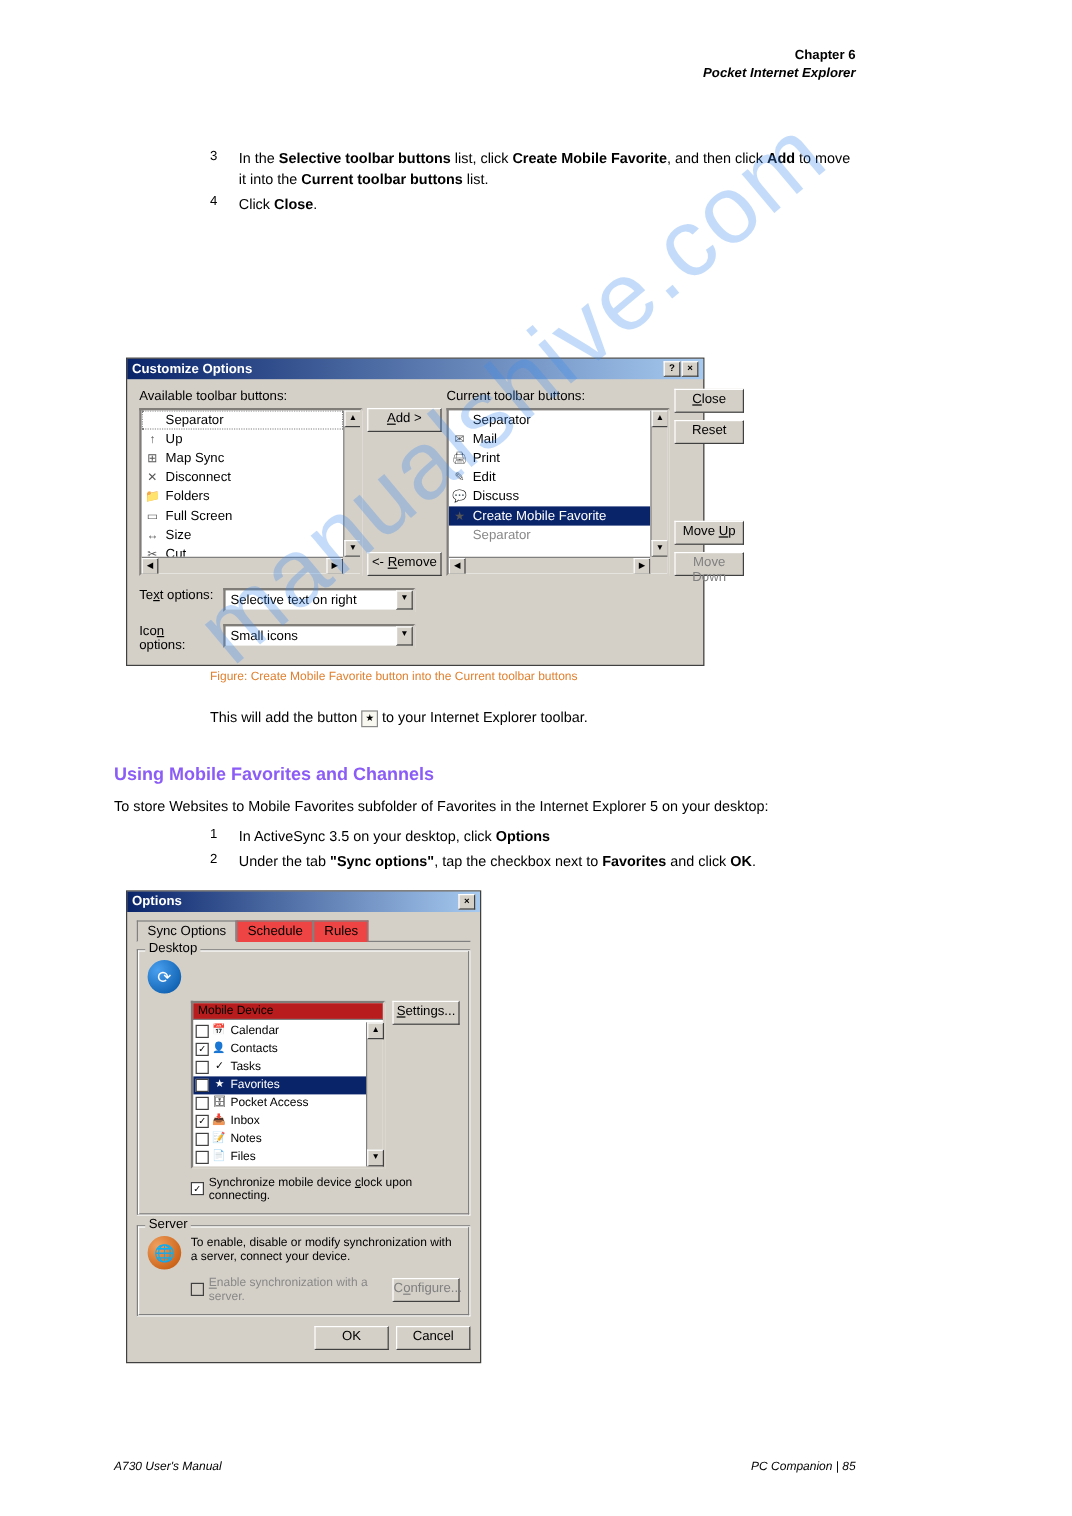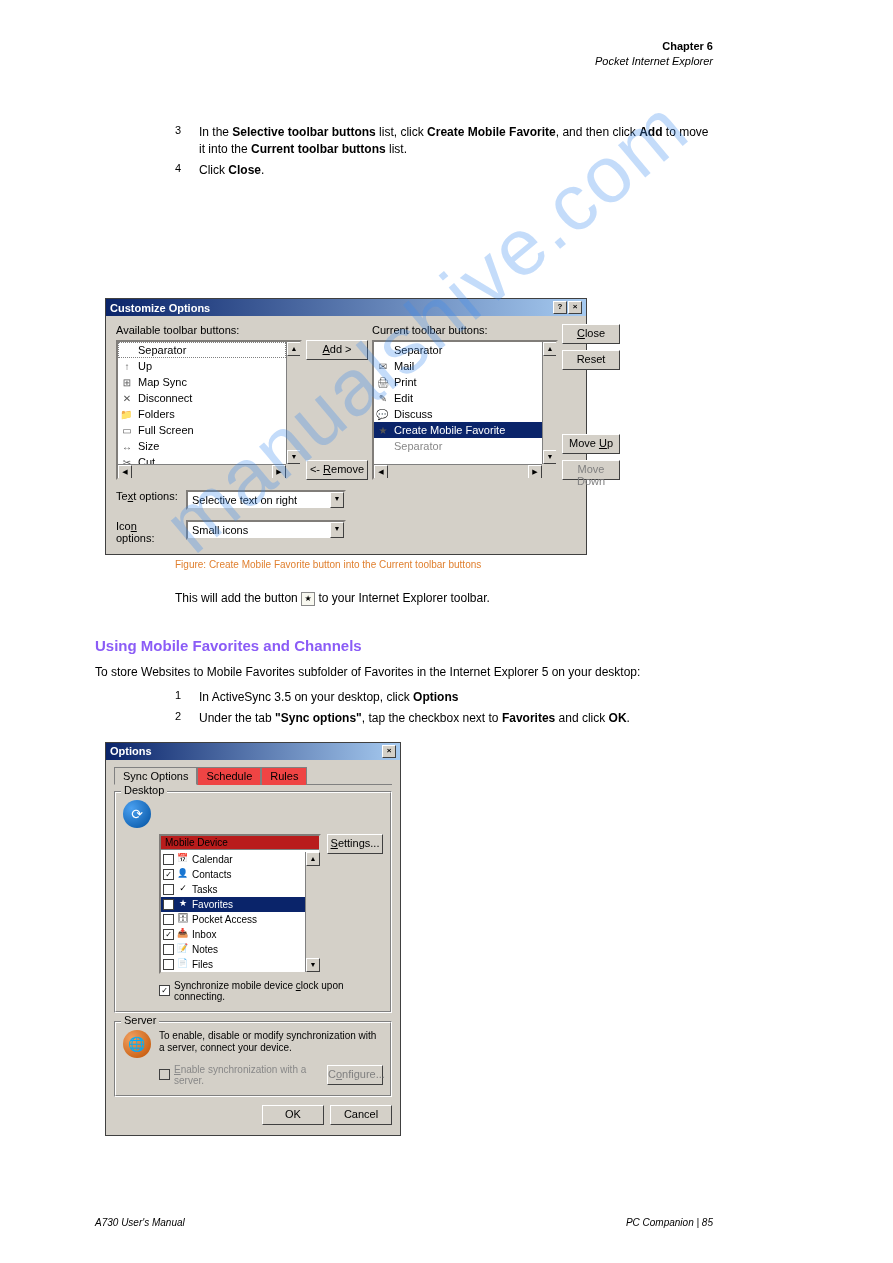--- a/index.html
+++ b/index.html
@@ -24,21 +24,21 @@
     right: 95px;
     font-size: 11px;
     font-weight: bold;
   }
   .header-sub {
     position: absolute;
     top: 55px;
     right: 95px;
     font-size: 11px;
     font-style: italic;
-    font-weight: normal;
+    font-weight: bold;
   }
   .body-text {
     font-size: 12px;
     line-height: 1.4;
     margin: 8px 0;
   }
   .body-text.indent {
     margin-left: 80px;
   }
   .step-row { display: flex; gap: 10px; align-items: flex-start; margin: 4px 0 4px 80px; }

